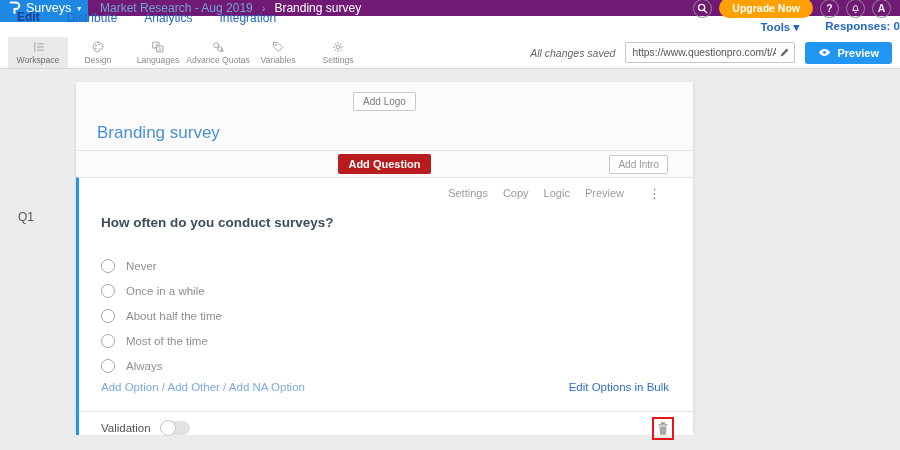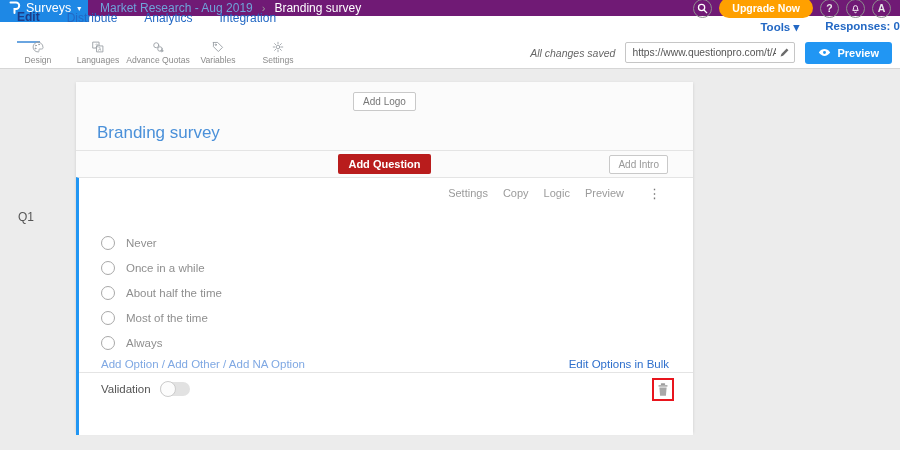--- a/index.html
+++ b/index.html
@@ -56,21 +56,21 @@
   .q-action { cursor:pointer; }
   .kebab { font-size:13px; color:#777; margin-left:9px; margin-right:18px; cursor:pointer; letter-spacing:0; }
   .q-text { margin:6px 0 0 22px; font-size:13.5px; line-height:17px; color:#3d4d5c; font-weight:bold; cursor:text; }
   .options { margin:22px 0 0 22px; }
   .option-row { height:25px; display:flex; align-items:center; gap:11px; }
   .radio { width:14px; height:14px; border:1px solid #a8a8a8; border-radius:50%; background:#fff; cursor:pointer; flex:0 0 auto; }
   .option-label { font-size:11.5px; color:#8f8f8f; cursor:text; }
   .links-row { margin:3px 24px 0 22px; display:flex; justify-content:space-between; font-size:11.5px; height:14px; }
   .add-links { color:#7fa8e3; cursor:pointer; }
   .bulk-link { color:#2e6fcc; cursor:pointer; }
-  .validation-row { margin-top:0; border-top:1px solid #e4e4e4; height:33px; display:flex; align-items:center; padding:0 19px 0 22px; }
+  .validation-row { margin-top:16px; border-top:1px solid #e4e4e4; height:33px; display:flex; align-items:center; padding:0 19px 0 22px; }
   .validation-label { font-size:11.5px; color:#555; }
   .toggle { width:30px; height:14px; background:#e2e2e2; border-radius:7px; margin-left:9px; position:relative; cursor:pointer; }
   .toggle .knob { position:absolute; left:0; top:-1px; width:16px; height:16px; background:#fcfcfc; border:1px solid #ccc; border-radius:50%; }
   .highlight-box { margin-left:auto; border:2px solid #e8151d; padding:2px 3px; display:flex; align-items:center; }
   .trash-btn { display:flex; cursor:pointer; }
 </style>
 </head>
 <body>
 
 <div class="topbar">
@@ -110,20 +110,26 @@
   <span class="nav-tab">Distribute</span>
   <span class="nav-tab">Analytics</span>
   <span class="nav-tab">Integration</span>
   <div class="nav-right">
     <span>Tools ▾</span>
     <span>Responses: 0</span>
   </div>
 </div>
 
 <div class="toolbar">
+  <div class="tool-item active">
+    <svg viewBox="0 0 20 20">
+        <path d="M5.5 3.5v13M9.5 5.5h8M9.5 10h8M9.5 14.5h8"></path>
+      </svg>
+    <span>Workspace</span>
+  </div>
   <div class="tool-item">
     <svg viewBox="0 0 20 20">
         <path d="M10 3a7 7 0 1 0 0 14c1.6 0 1.9-1.1 1.4-2.1-.5-1 .1-2 1.4-2h2.1A2 2 0 0 0 17 10a7 7 0 0 0-7-7z"></path>
         <circle cx="7" cy="8" r=".7"></circle>
         <circle cx="11.5" cy="6.3" r=".7"></circle>
         <circle cx="6.3" cy="12" r=".7"></circle>
       </svg>
     <span>Design</span>
   </div>
   <div class="tool-item">
@@ -191,20 +197,21 @@
     </div>
 
     <div class="question-block">
       <div class="q-header">
         <span class="q-action">Settings</span>
         <span class="q-action">Copy</span>
         <span class="q-action">Logic</span>
         <span class="q-action">Preview</span>
         <span class="kebab">⋮</span>
       </div>
+      <div class="q-text">How often do you conduct surveys?</div>
 
       <div class="options">
         <div class="option-row">
           <span class="radio"></span>
           <span class="option-label">Never</span>
         </div>
         <div class="option-row">
           <span class="radio"></span>
           <span class="option-label">Once in a while</span>
         </div>

